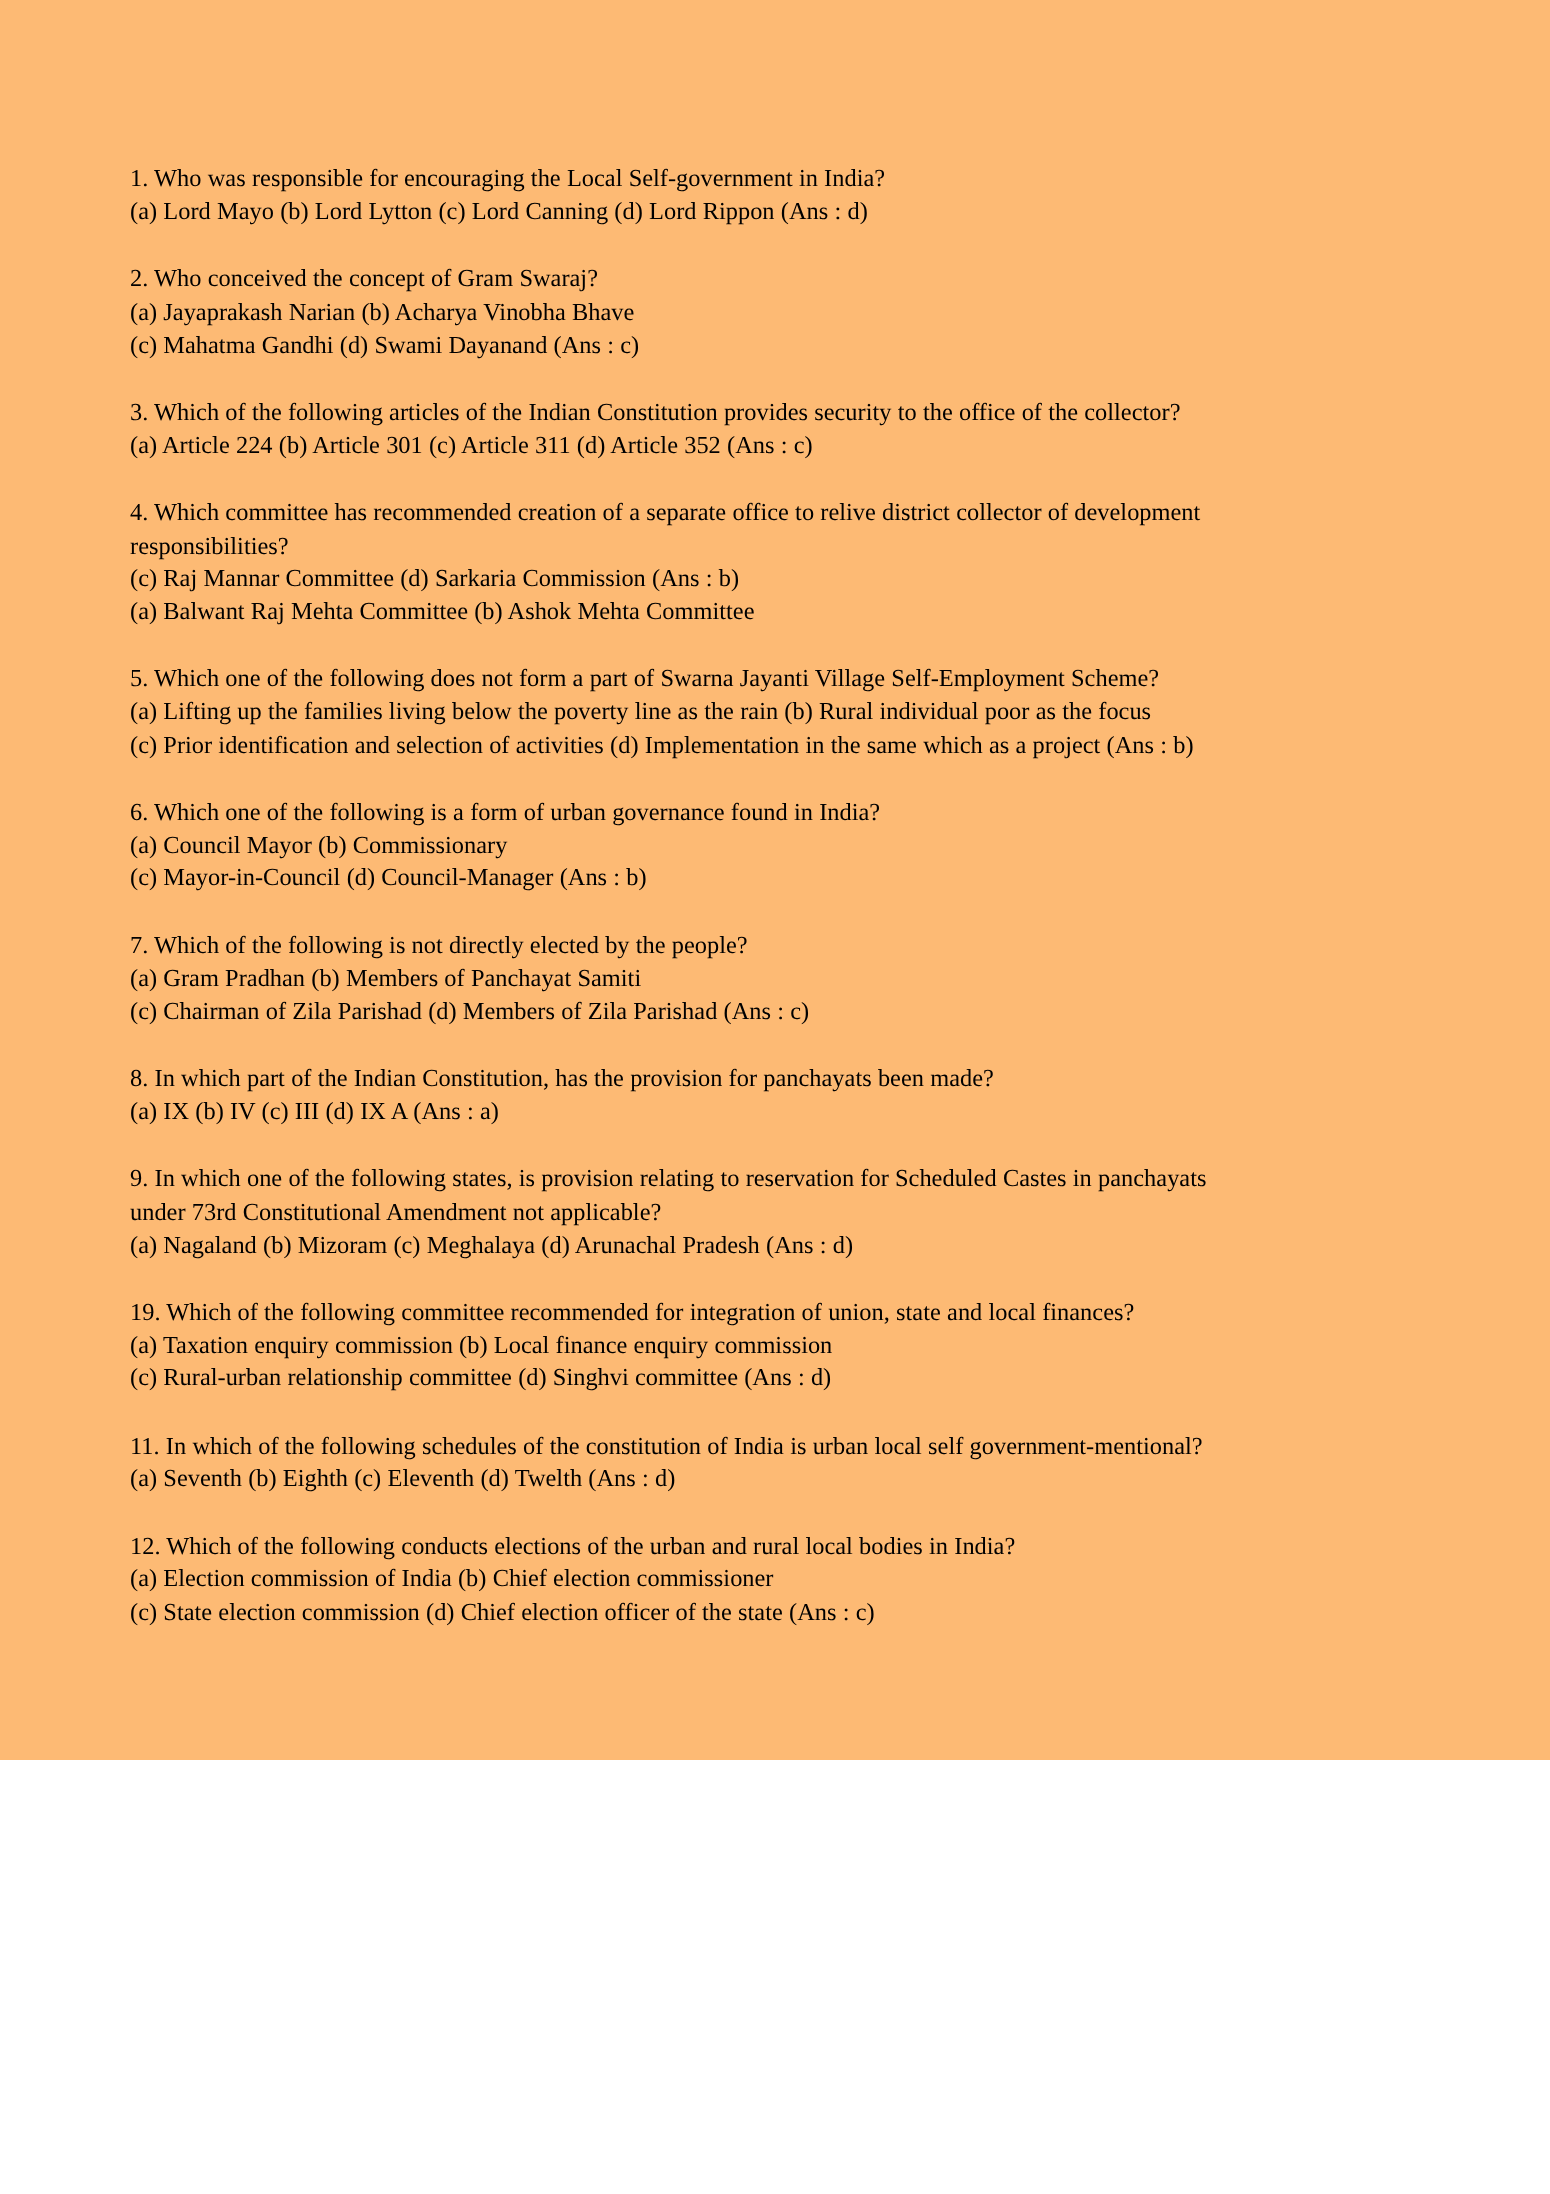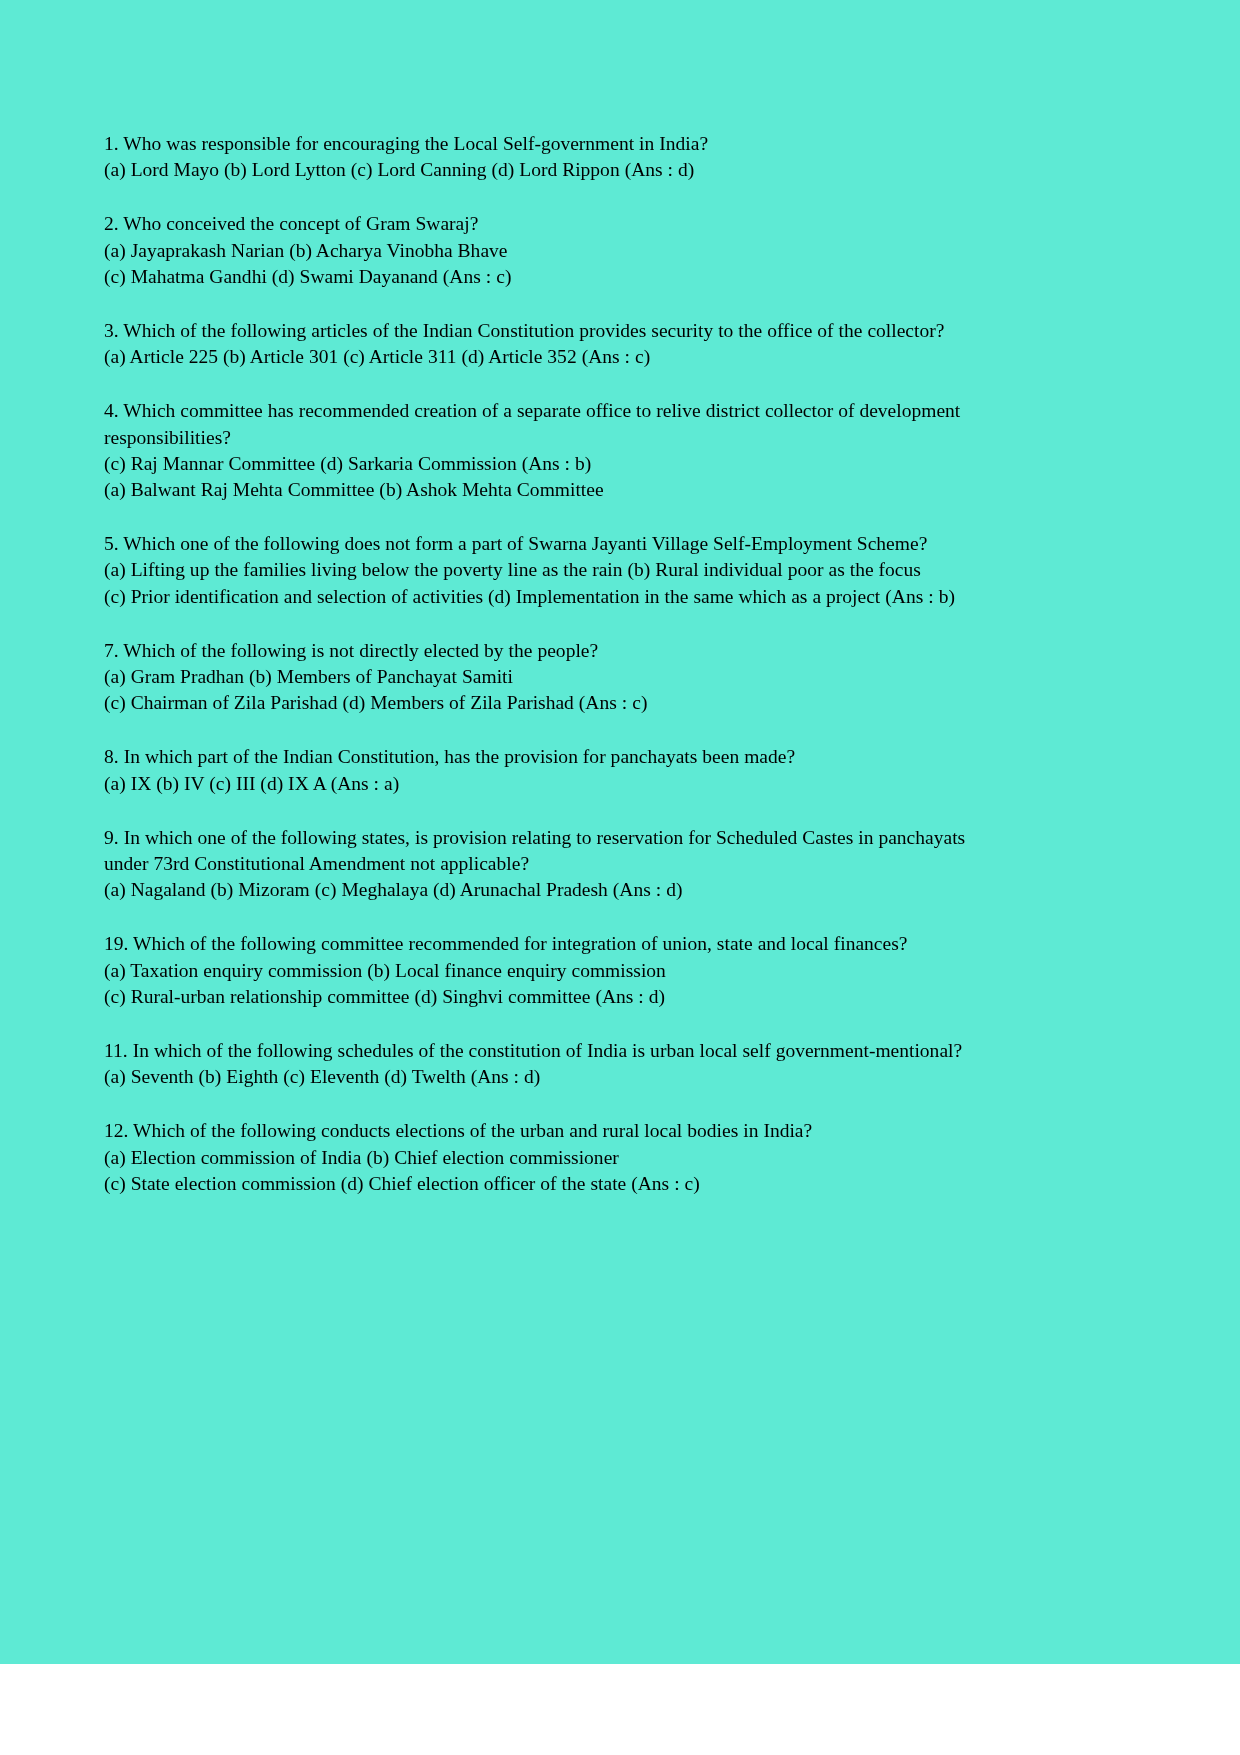--- a/index.html
+++ b/index.html
@@ -10,22 +10,22 @@
   body {
     width: 1240px;
     height: 1755px;
     font-family: "Liberation Serif", "DejaVu Serif", serif;
     color: #000000;
     -webkit-font-smoothing: antialiased;
   }
   .page {
     position: relative;
     width: 1240px;
-    height: 1664px;
-    background: #5eead4;
+    height: 1408px;
+    background: #fdba74;
     box-sizing: border-box;
   }
   .content {
     position: absolute;
     left: 104px;
     top: 131px;
     width: 888px;
   }
   .qblock {
     margin: 0 0 28px 0;
@@ -51,35 +51,40 @@
     </div>
 
     <div class="qblock">
       <div class="qline">2. Who conceived the concept of Gram Swaraj?</div>
       <div class="qline">(a) Jayaprakash Narian (b) Acharya Vinobha Bhave</div>
       <div class="qline">(c) Mahatma Gandhi (d) Swami Dayanand (Ans : c)</div>
     </div>
 
     <div class="qblock">
       <div class="qline">3. Which of the following articles of the Indian Constitution provides security to the office of the collector?</div>
-      <div class="qline">(a) Article 225 (b) Article 301 (c) Article 311 (d) Article 352 (Ans : c)</div>
+      <div class="qline">(a) Article 224 (b) Article 301 (c) Article 311 (d) Article 352 (Ans : c)</div>
     </div>
 
     <div class="qblock">
       <div class="qline">4. Which committee has recommended creation of a separate office to relive district collector of development responsibilities?</div>
       <div class="qline">(c) Raj Mannar Committee (d) Sarkaria Commission (Ans : b)</div>
       <div class="qline">(a) Balwant Raj Mehta Committee (b) Ashok Mehta Committee</div>
     </div>
 
     <div class="qblock">
       <div class="qline">5. Which one of the following does not form a part of Swarna Jayanti Village Self-Employment Scheme?</div>
       <div class="qline">(a) Lifting up the families living below the poverty line as the rain (b) Rural individual poor as the focus</div>
       <div class="qline">(c) Prior identification and selection of activities (d) Implementation in the same which as a project (Ans : b)</div>
     </div>
 
+    <div class="qblock">
+      <div class="qline">6. Which one of the following is a form of urban governance found in India?</div>
+      <div class="qline">(a) Council Mayor (b) Commissionary</div>
+      <div class="qline">(c) Mayor-in-Council (d) Council-Manager (Ans : b)</div>
+    </div>
 
     <div class="qblock">
       <div class="qline">7. Which of the following is not directly elected by the people?</div>
       <div class="qline">(a) Gram Pradhan (b) Members of Panchayat Samiti</div>
       <div class="qline">(c) Chairman of Zila Parishad (d) Members of Zila Parishad (Ans : c)</div>
     </div>
 
     <div class="qblock">
       <div class="qline">8. In which part of the Indian Constitution, has the provision for panchayats been made?</div>
       <div class="qline">(a) IX (b) IV (c) III (d) IX A (Ans : a)</div>

